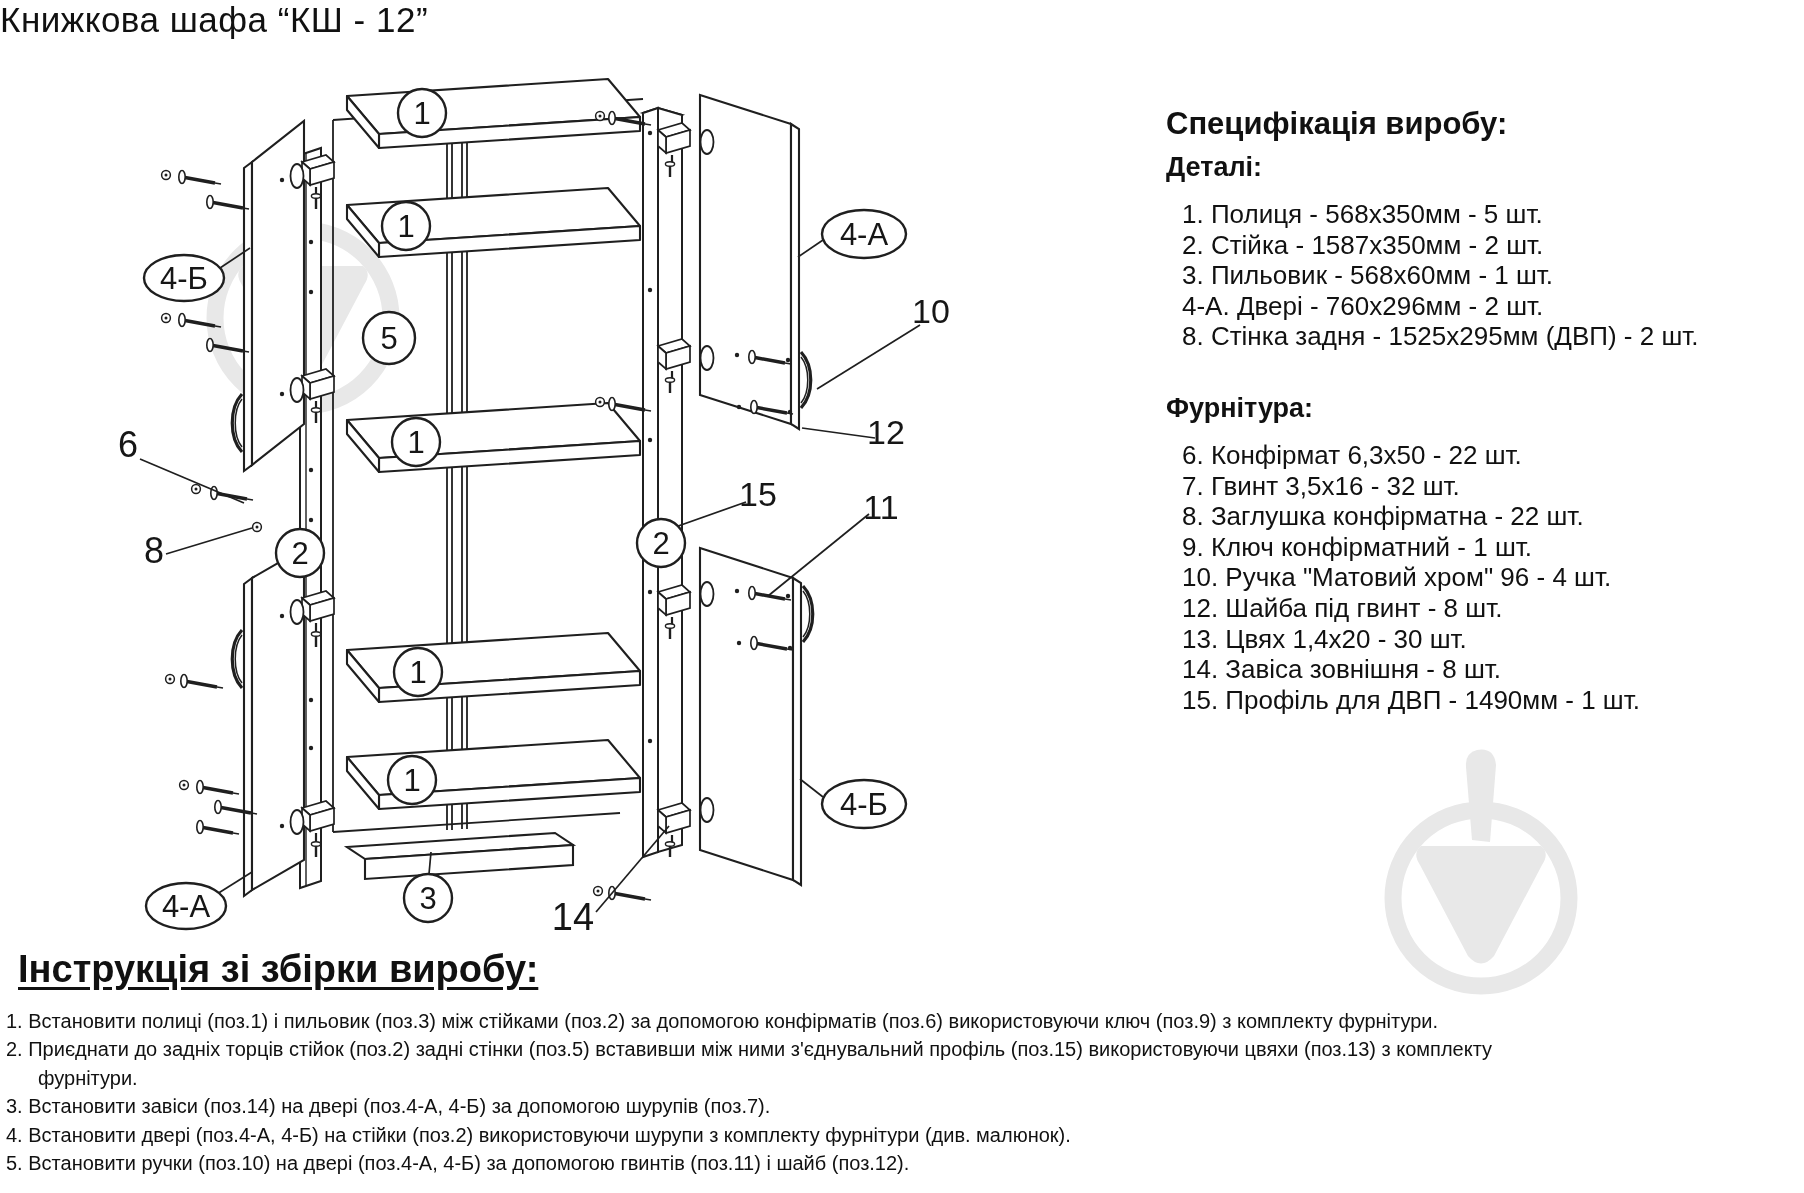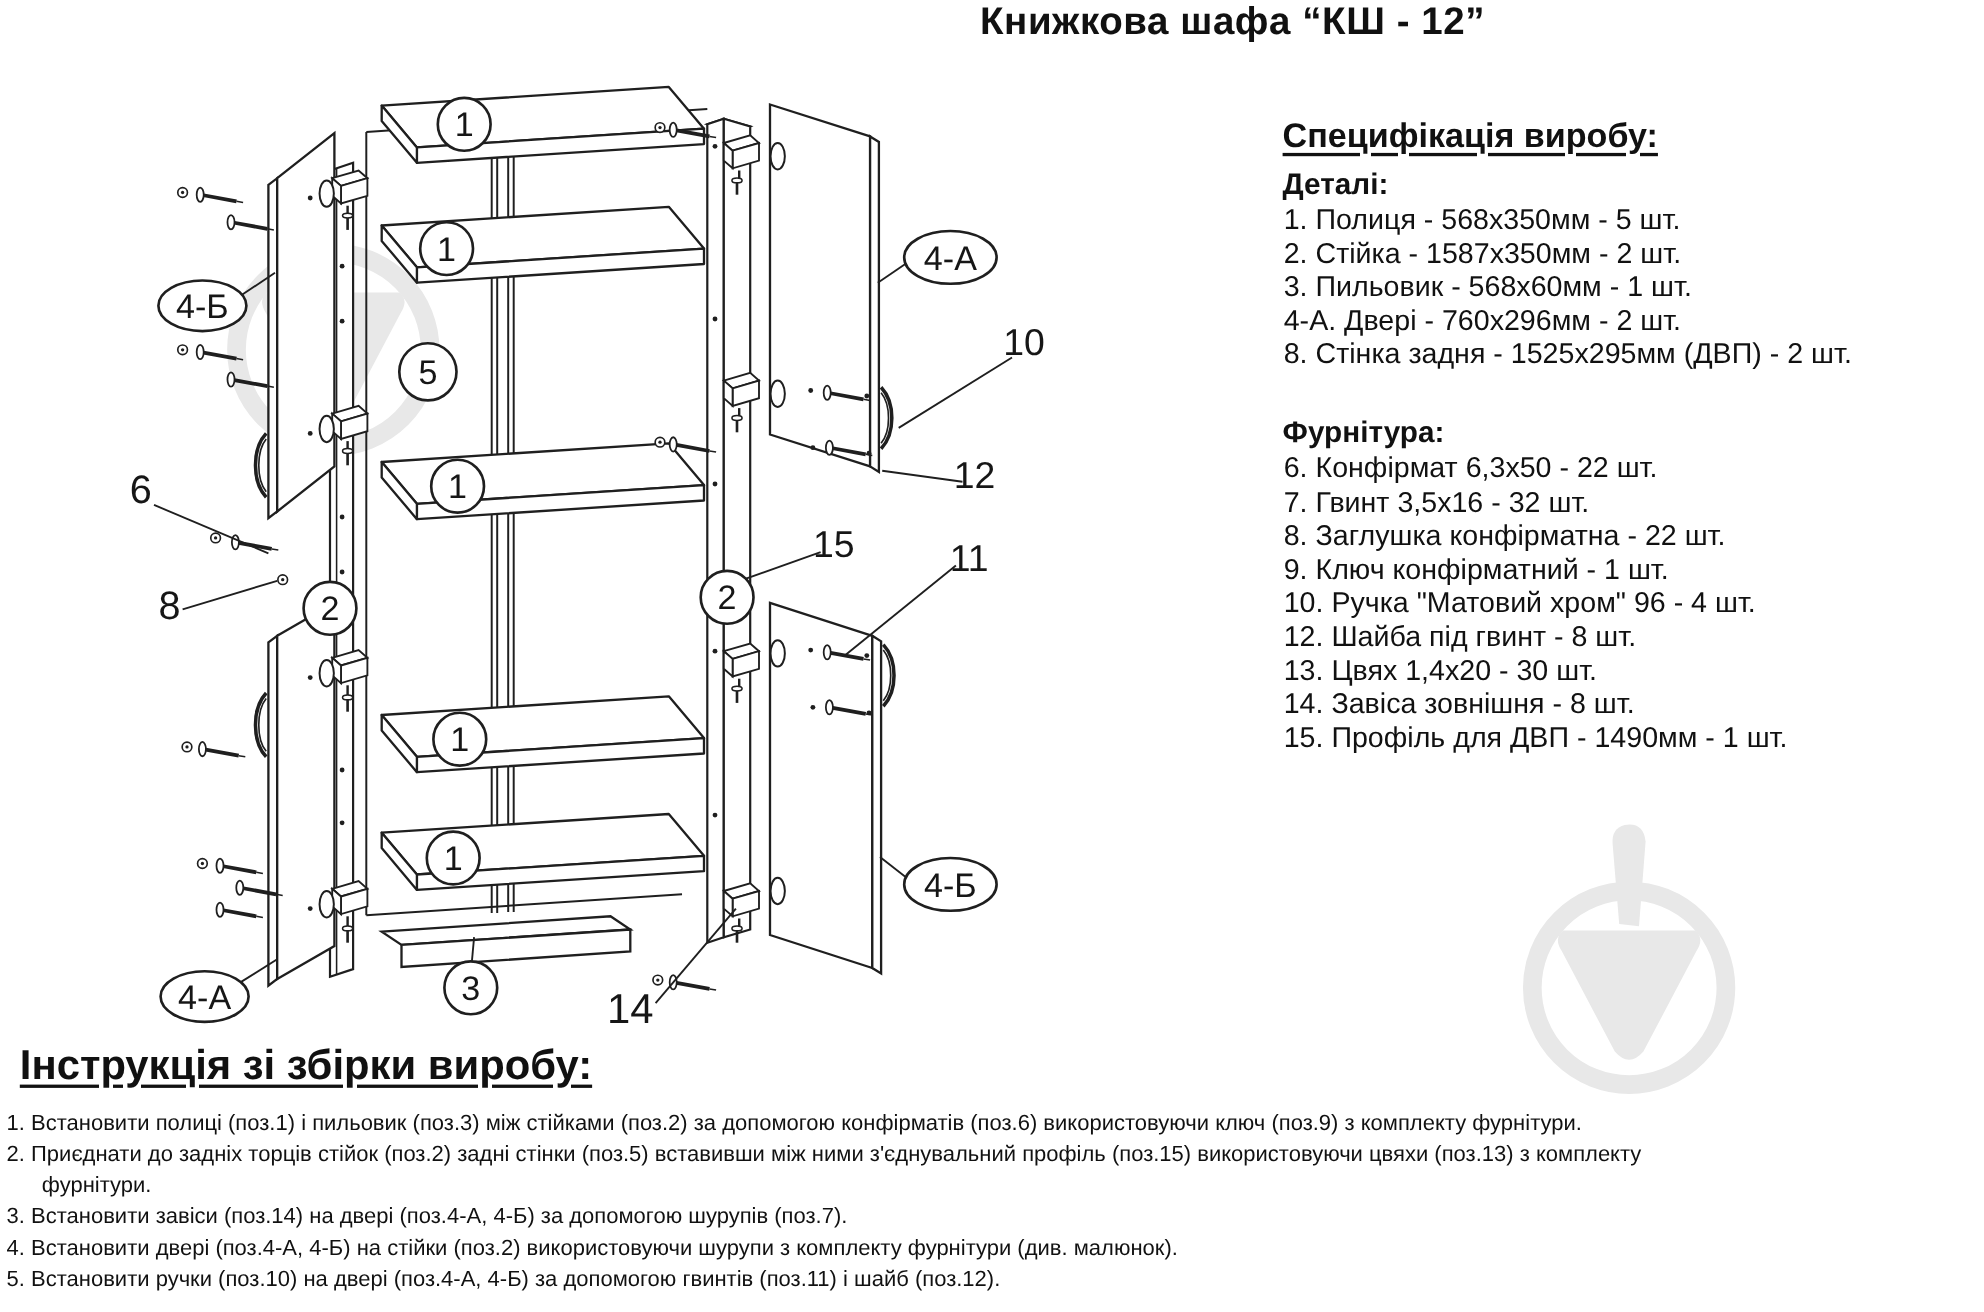--- a/index.html
+++ b/index.html
@@ -1,25 +1,25 @@
 <!DOCTYPE html>
 <html lang="uk"><head>
 <meta charset="utf-8">
 <style>
   html,body{margin:0;padding:0;background:#fff;}
   .page{position:relative;width:1804px;height:1193px;background:#fff;overflow:hidden;
         font-family:"Liberation Sans",sans-serif;color:#111;}
-  h1.title{position:absolute;left:0;top:0;width:1350px;margin:0;text-align:right;
-           font-size:35px;font-weight:bold;letter-spacing:.5px;}
+  h1.title{position:absolute;left:0;top:0;width:1350px;margin:0;text-align:left;
+           font-size:35px;font-weight:normal;letter-spacing:.5px;}
   
   .spec{position:absolute;left:1166px;top:106px;width:628px;}
-  .spec h2{margin:0 0 10px 0;font-size:31px;font-weight:bold;text-decoration:underline;text-underline-offset:5px;}
+  .spec h2{margin:0 0 10px 0;font-size:31px;font-weight:bold;text-underline-offset:5px;}
   .spec h3{margin:0;font-size:27px;font-weight:bold;line-height:31px;}
   .spec h3.hw{margin-top:41px;}
-  .spec ul{list-style:none;margin:1px;padding:0;}
+  .spec ul{list-style:none;margin:16px;padding:0;}
   .spec li{font-size:26px;line-height:30.6px;white-space:nowrap;}
   
   .instructions{position:absolute;left:6px;top:948px;width:1566px;}
   .instructions h2{margin:0 0 16px 12px;font-size:38px;font-weight:bold;text-decoration:underline;text-underline-offset:5px;}
   .instructions .step{font-size:20px;line-height:28.4px;padding-left:32px;text-indent:-32px;}
   
   svg.diagram{position:absolute;left:0;top:40px;}
   svg.wm2{position:absolute;left:1368px;top:745px;}
   svg text{font-family:"Liberation Sans",sans-serif;fill:#161616;}
   .ln{stroke:#1f1f1f;fill:none;}

